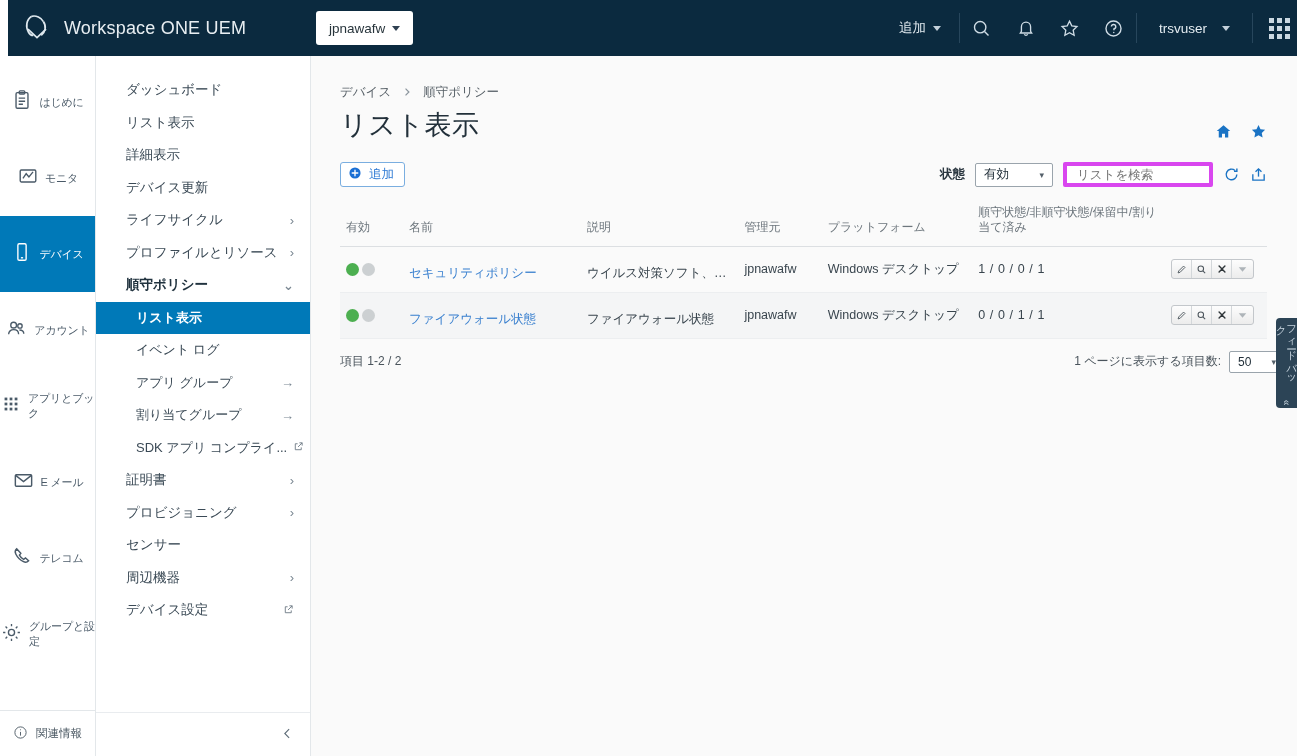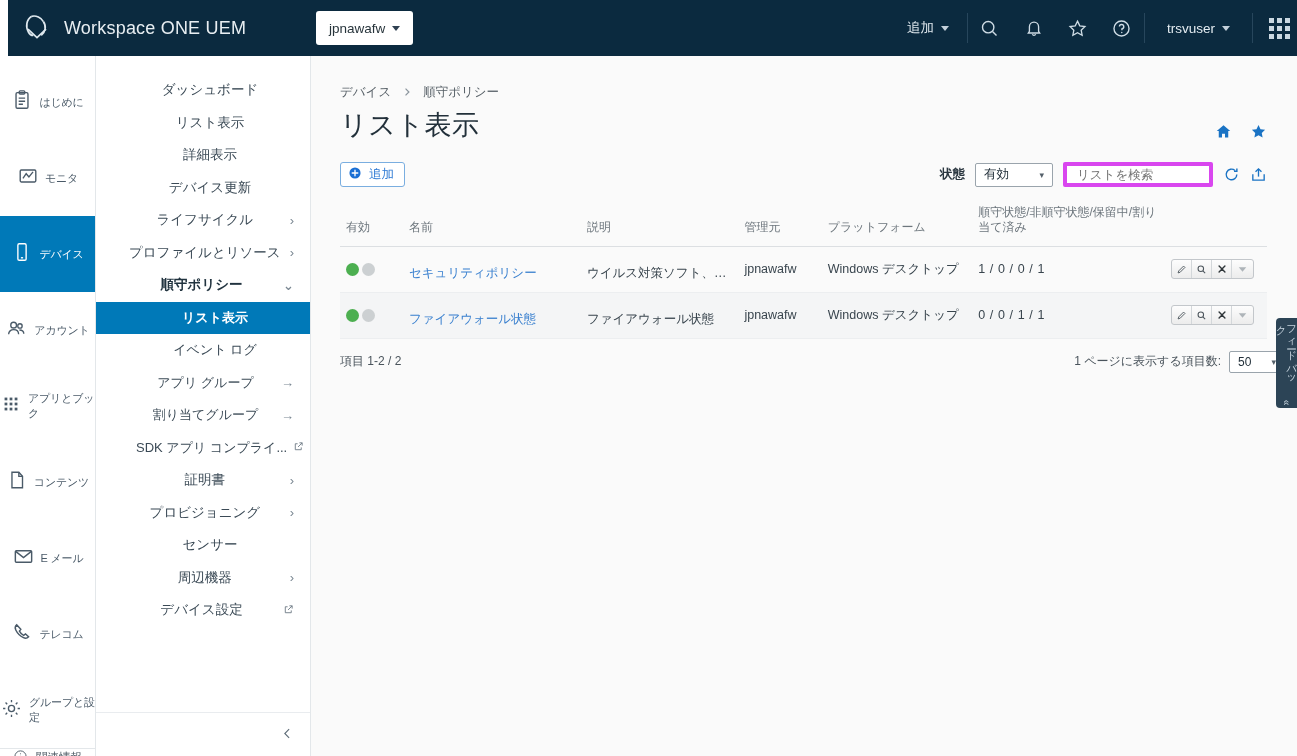--- a/index.html
+++ b/index.html
@@ -39,21 +39,21 @@
     display: flex; align-items: center; gap: 7px; font-size: 13.5px;
     color: #dde6ec; padding: 0 18px; cursor: pointer; height: 30px;
   }
   .vdiv { width: 1px; height: 30px; background: #27465c; }
   .ticon {
     width: 44px; height: 56px; display: flex; align-items: center;
     justify-content: center; cursor: pointer;
   }
   .ticon svg { display:block; }
   .user-menu {
-    display: flex; align-items: center; gap: 7px; font-size: 13.5px;
+    display: flex; align-items: center; gap: 15px; font-size: 13.5px;
     color: #e4ecf1; padding: 0 22px; cursor: pointer; white-space: nowrap;
   }
   .grid-btn {
     width: 52px; height: 56px; display: flex; align-items: center;
     justify-content: center; cursor: pointer;
   }
   .grid-dots { display: grid; grid-template-columns: repeat(3, 5px); gap: 3px; }
   .grid-dots i { width: 5px; height: 5px; background: #cbd8e1; display: block; }
 
   
@@ -74,21 +74,21 @@
     align-items: center; justify-content: center; gap: 8px;
     font-size: 11.5px; color: #46545f; cursor: pointer;
   }
 
   
   .subnav {
     position: absolute; left: 96px; top: 56px; width: 215px; height: 700px;
     background: #fff; border-right: 1px solid #e3e7ea;
     display: flex; flex-direction: column;
   }
-  .subnav-list { flex: 1 1 auto; padding-top: 18px; text-align: center; }
+  .subnav-list { flex: 1 1 auto; padding-top: 18px; }
   .nav-row {
     display: flex; align-items: center; height: 32.5px; padding: 0 16px 0 30px;
     font-size: 13.5px; color: #3b4a56; cursor: pointer; white-space: nowrap;
   }
   .nav-row .nl { flex: 1 1 auto; }
   .nav-row.sub { padding-left: 40px; font-size: 13px; }
   .nav-row.expanded { font-weight: bold; color: #21333f; }
   .nav-row.active { background: #0079b8; color: #fff; font-weight: bold; }
   .chev {
     font-size: 13px; color: #7b8893; line-height: 1; margin-left: 6px;
@@ -326,29 +326,20 @@
             <rect x="10.5" y="10.5" width="3" height="3"></rect>
             <rect x="16" y="10.5" width="3" height="3"></rect>
           <rect x="5" y="16" width="3" height="3"></rect>
             <rect x="10.5" y="16" width="3" height="3"></rect>
             <rect x="16" y="16" width="3" height="3"></rect>
         </svg>
       </span>
       <span class="rl">アプリとブック</span>
     </div>
 
-    <div class="rail-item">
-      <span>
-        <svg width="22" height="22" viewBox="0 0 24 24" fill="none" stroke="currentColor" stroke-width="1.5">
-          <path d="M6.5 3.5h7.5L18 8v12.5H6.5z"></path>
-            <path d="M14 3.5V8h4"></path>
-        </svg>
-      </span>
-      <span class="rl">コンテンツ</span>
-    </div>
 
     <div class="rail-item">
       <span>
         <svg width="23" height="23" viewBox="0 0 24 24" fill="none" stroke="currentColor" stroke-width="1.5">
           <rect x="3.5" y="6" width="17" height="12" rx="1"></rect>
             <path d="M3.8 6.6 L12 13.2 L20.2 6.6"></path>
         </svg>
       </span>
       <span class="rl">E メール</span>
     </div>

